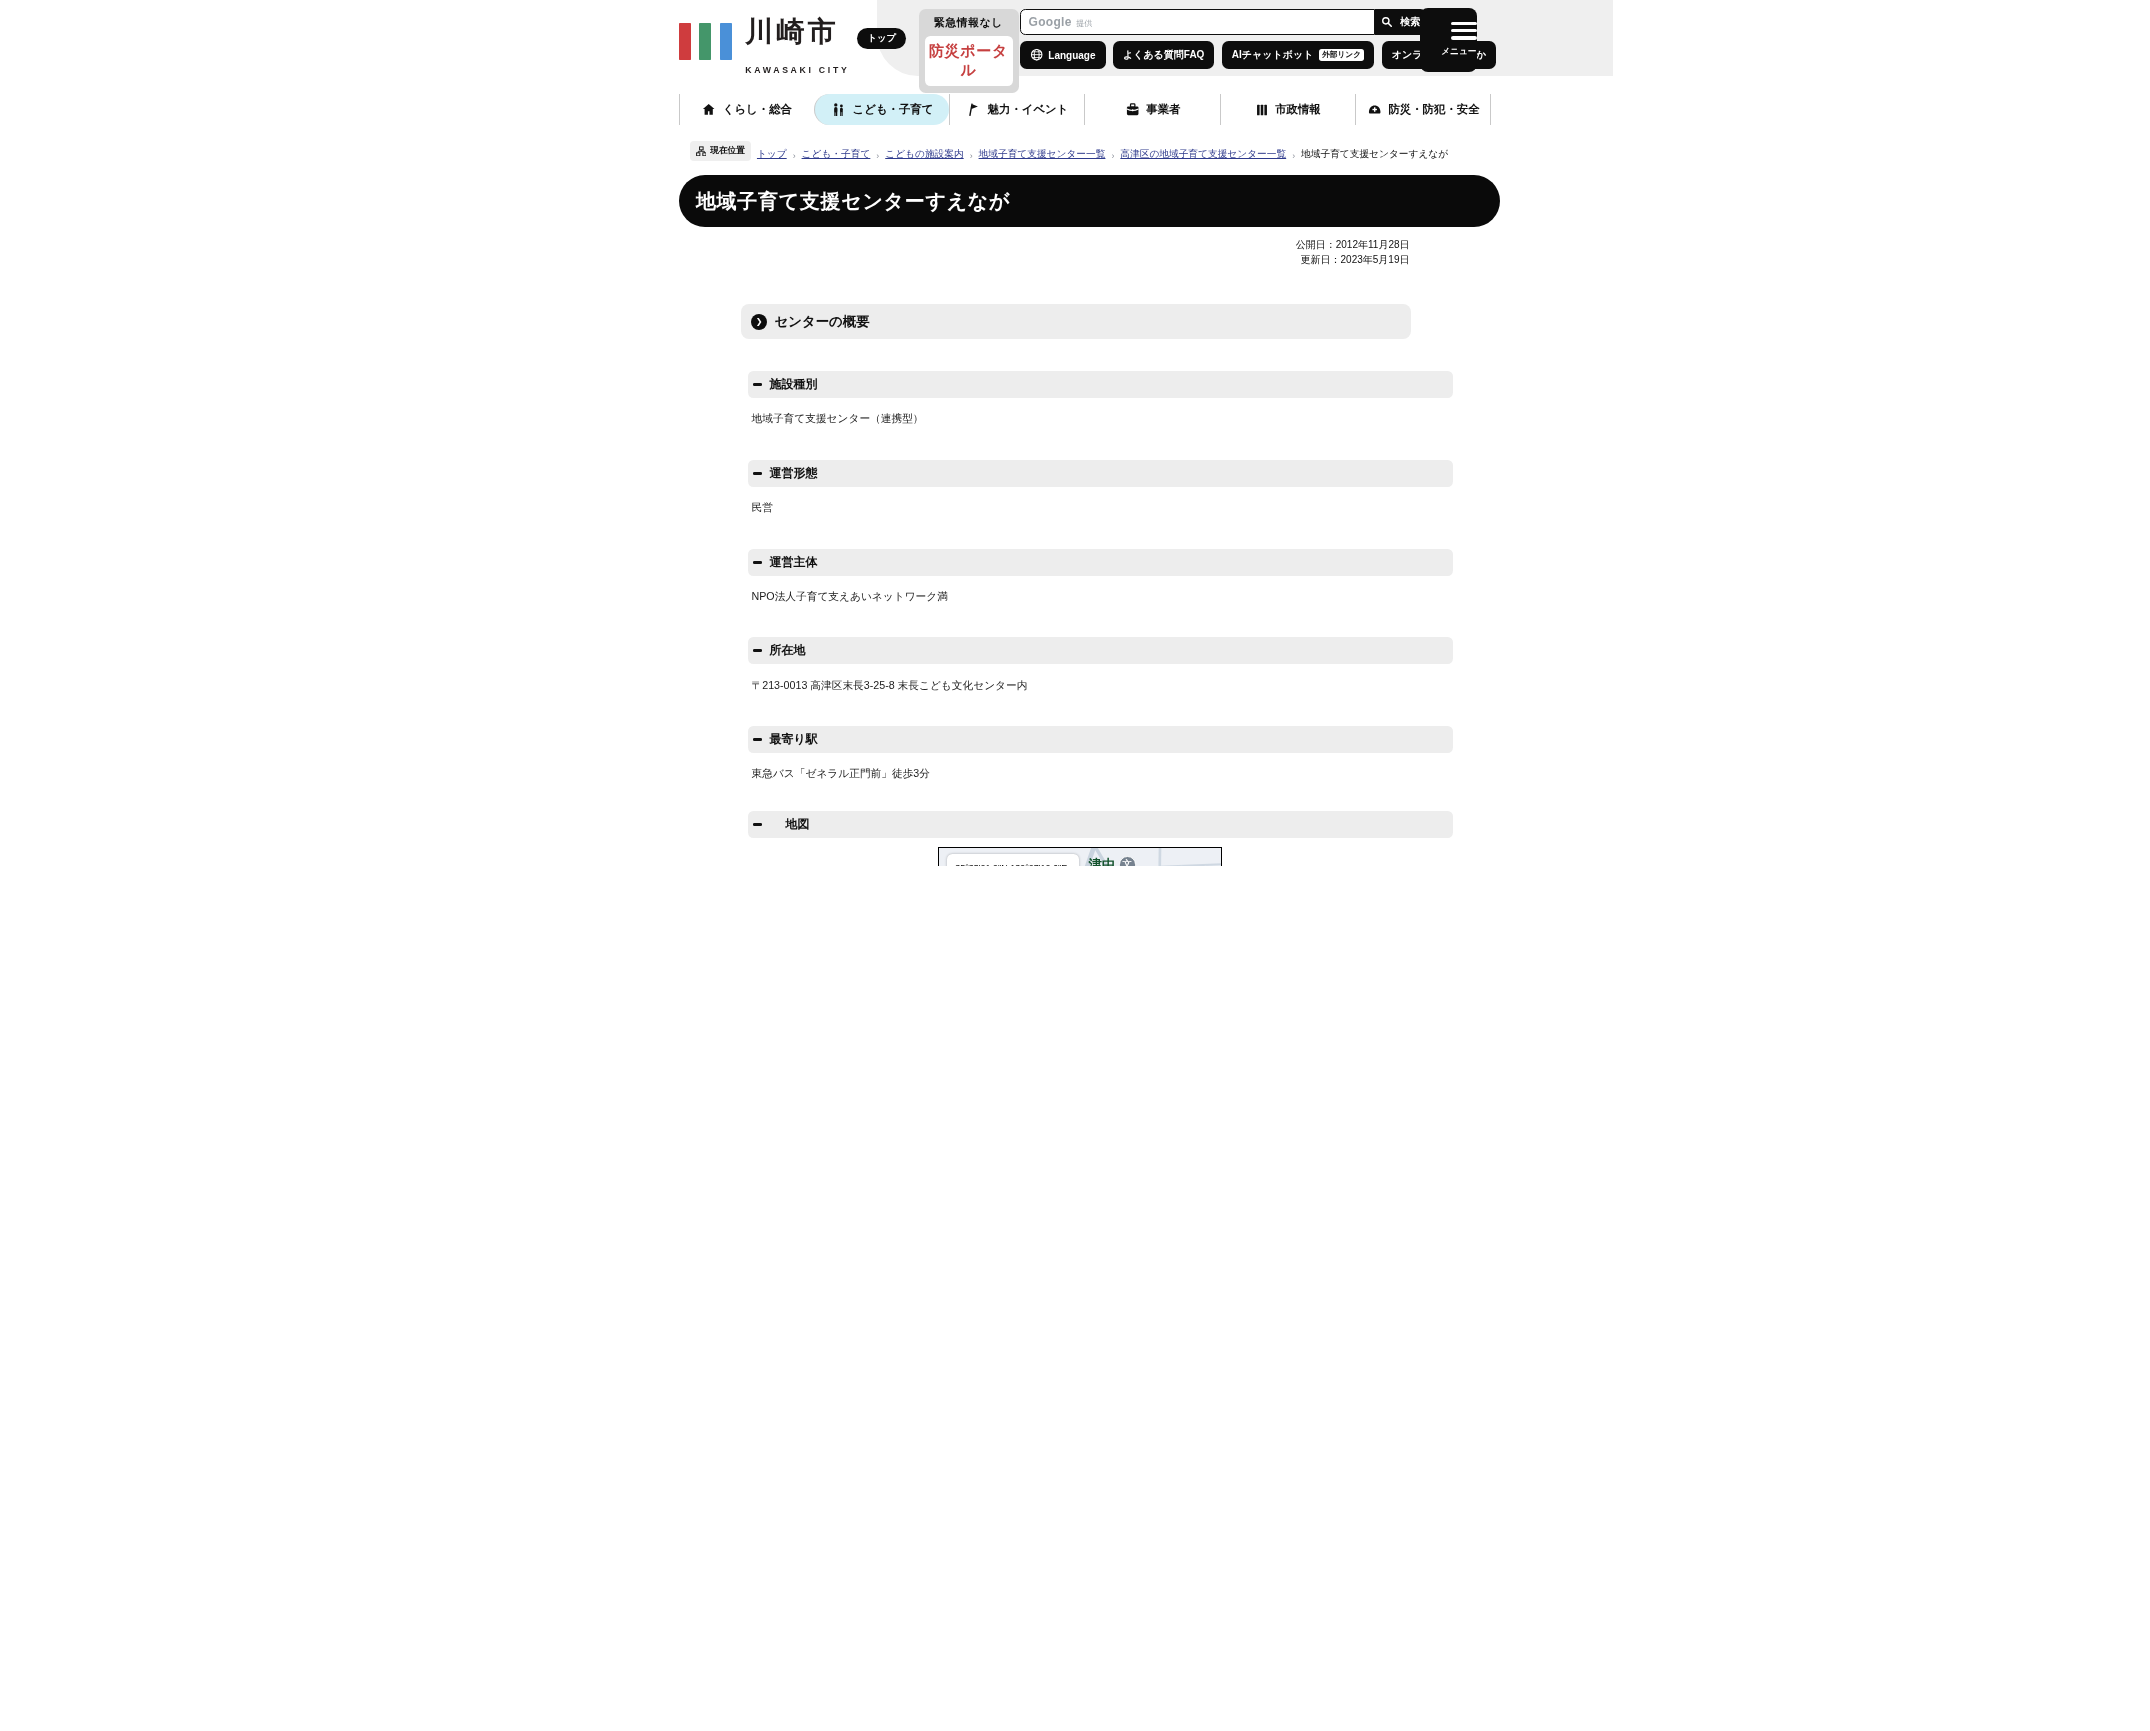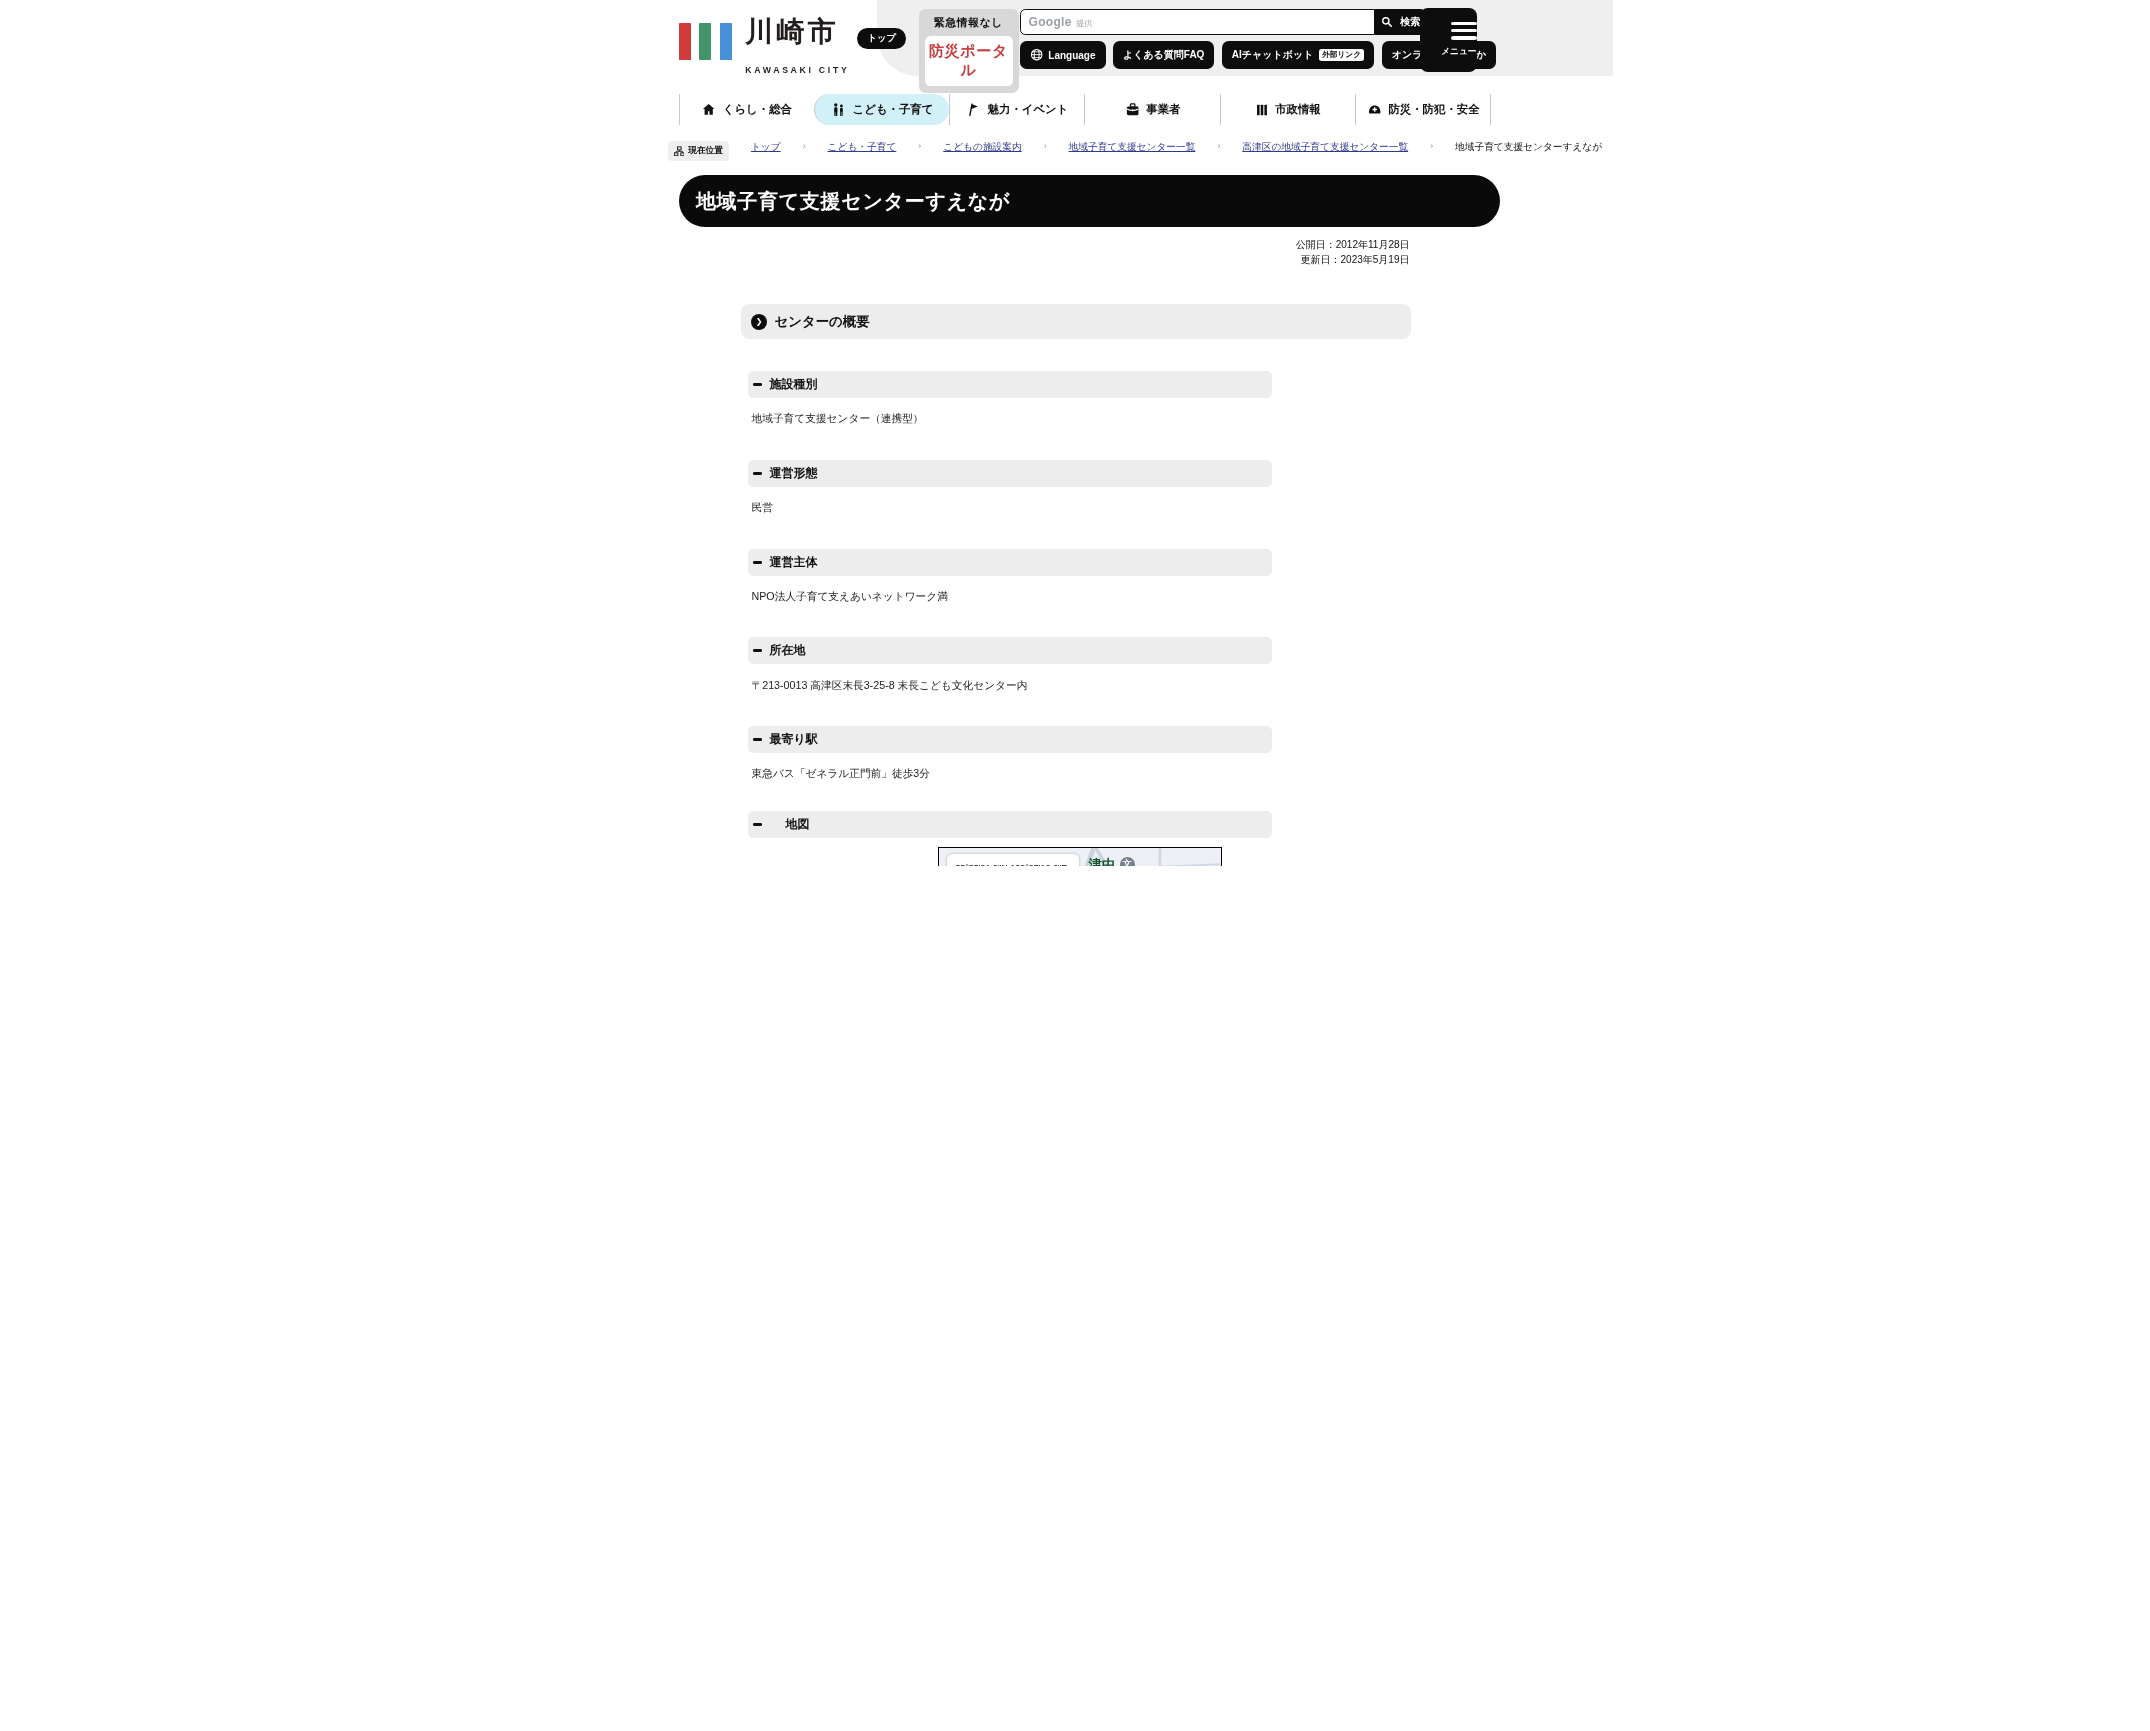--- a/index.html
+++ b/index.html
@@ -56,22 +56,22 @@
   
   .nav { position:absolute; top:94px; left:141px; width:813px; height:31px; display:flex; }
   .nav-item { flex:1; display:flex; align-items:center; justify-content:center; gap:6px;
               font-size:11.4px; font-weight:bold; color:#111; border-left:0.7px solid #c9c9c9;
               cursor:pointer; white-space:nowrap; }
   .nav-item:last-child { border-right:0.7px solid #c9c9c9; }
   .nav-item.active { background:#d2f0f7; border-radius:16px; border-left:0.7px solid #c9c9c9; }
   .nav-icon { display:flex; align-items:center; }
 
   
-  .breadcrumb { position:absolute; top:141px; left:130px; display:flex; align-items:flex-start;
-                gap:22px; font-size:9.7px; white-space:nowrap; }
+  .breadcrumb { position:absolute; top:141px; left:152px; display:flex; align-items:flex-end;
+                gap:6px; font-size:9.7px; white-space:nowrap; }
   .bc-pill { background:#efefef; border-radius:4px; padding:4px 6px; display:flex; gap:4px;
              align-items:center; font-size:8.7px; font-weight:bold; color:#111; }
   .bc-link { color:#2e3a8c; text-decoration:underline; cursor:pointer; }
   .bc-sep { color:#8a8f99; font-size:8.7px; }
   .bc-current { color:#111; }
 
   
   .title-banner { position:absolute; top:175px; left:141px; width:821px; height:52px;
                   background:#0a0a0a; border-radius:26px; display:flex; align-items:center;
                   padding-left:17.4px; }
@@ -81,21 +81,21 @@
 
   
   .ov-heading { position:absolute; top:304px; left:203px; width:670px; height:35px;
                 background:#ededed; border-radius:8px; display:flex; align-items:center;
                 gap:7.4px; padding-left:10.7px; }
   .circle-arrow { width:16px; height:16px; background:#0d0d0d; border-radius:50%;
                   color:#fff; display:flex; align-items:center; justify-content:center;
                   font-size:8px; font-weight:bold; }
   .ov-heading-text { font-size:13.4px; font-weight:bold; color:#111; }
 
-  .sec-box { position:absolute; left:210px; width:524px; height:27px; background:#ededed;
+  .sec-box { position:absolute; left:210px; width:705px; height:27px; background:#ededed;
              border-radius:5.4px; display:flex; align-items:center; gap:8px; padding-left:5.4px; }
   .minus-icon { width:8.7px; height:2.7px; background:#111; border-radius:1.3px; flex:none; }
   .sec-title { font-size:12px; font-weight:bold; color:#111; }
   .sec-content { position:absolute; left:214px; font-size:10.7px; color:#1c1c1c; }
 
   .s1 { top:371px; }  .c1 { top:412px; }
   .s2 { top:460px; }  .c2 { top:501px; }
   .s3 { top:549px; }  .c3 { top:590px; }
   .s4 { top:637px; }  .c4 { top:679px; }
   .s5 { top:726px; } .c5 { top:767px; }

